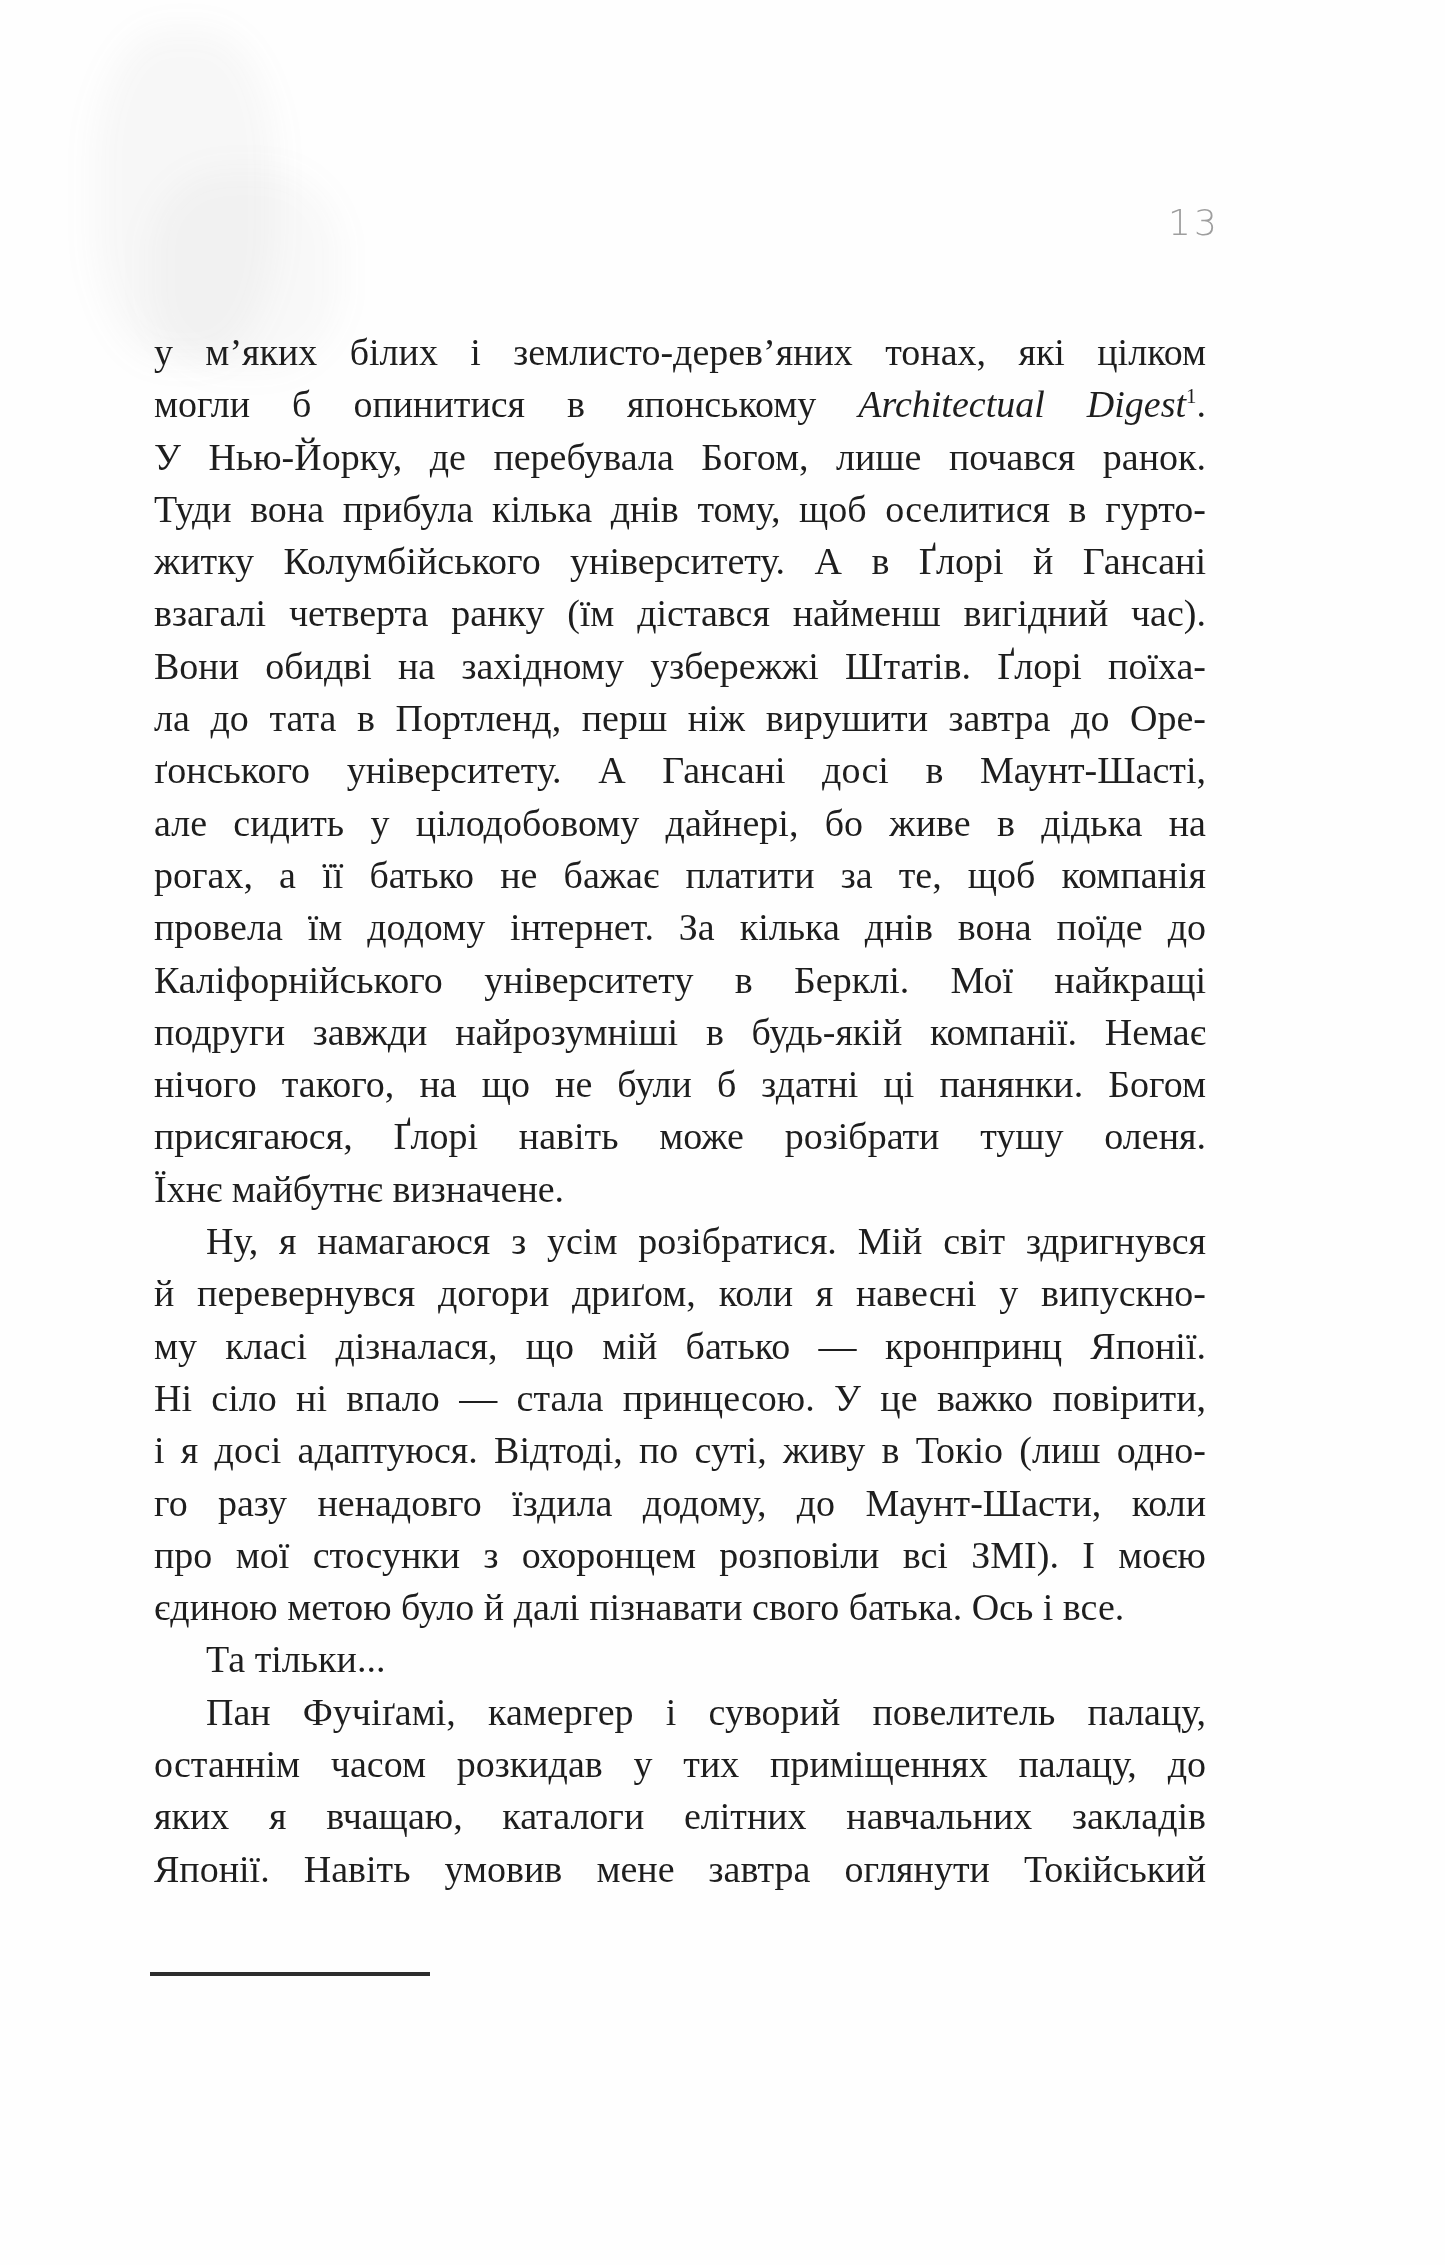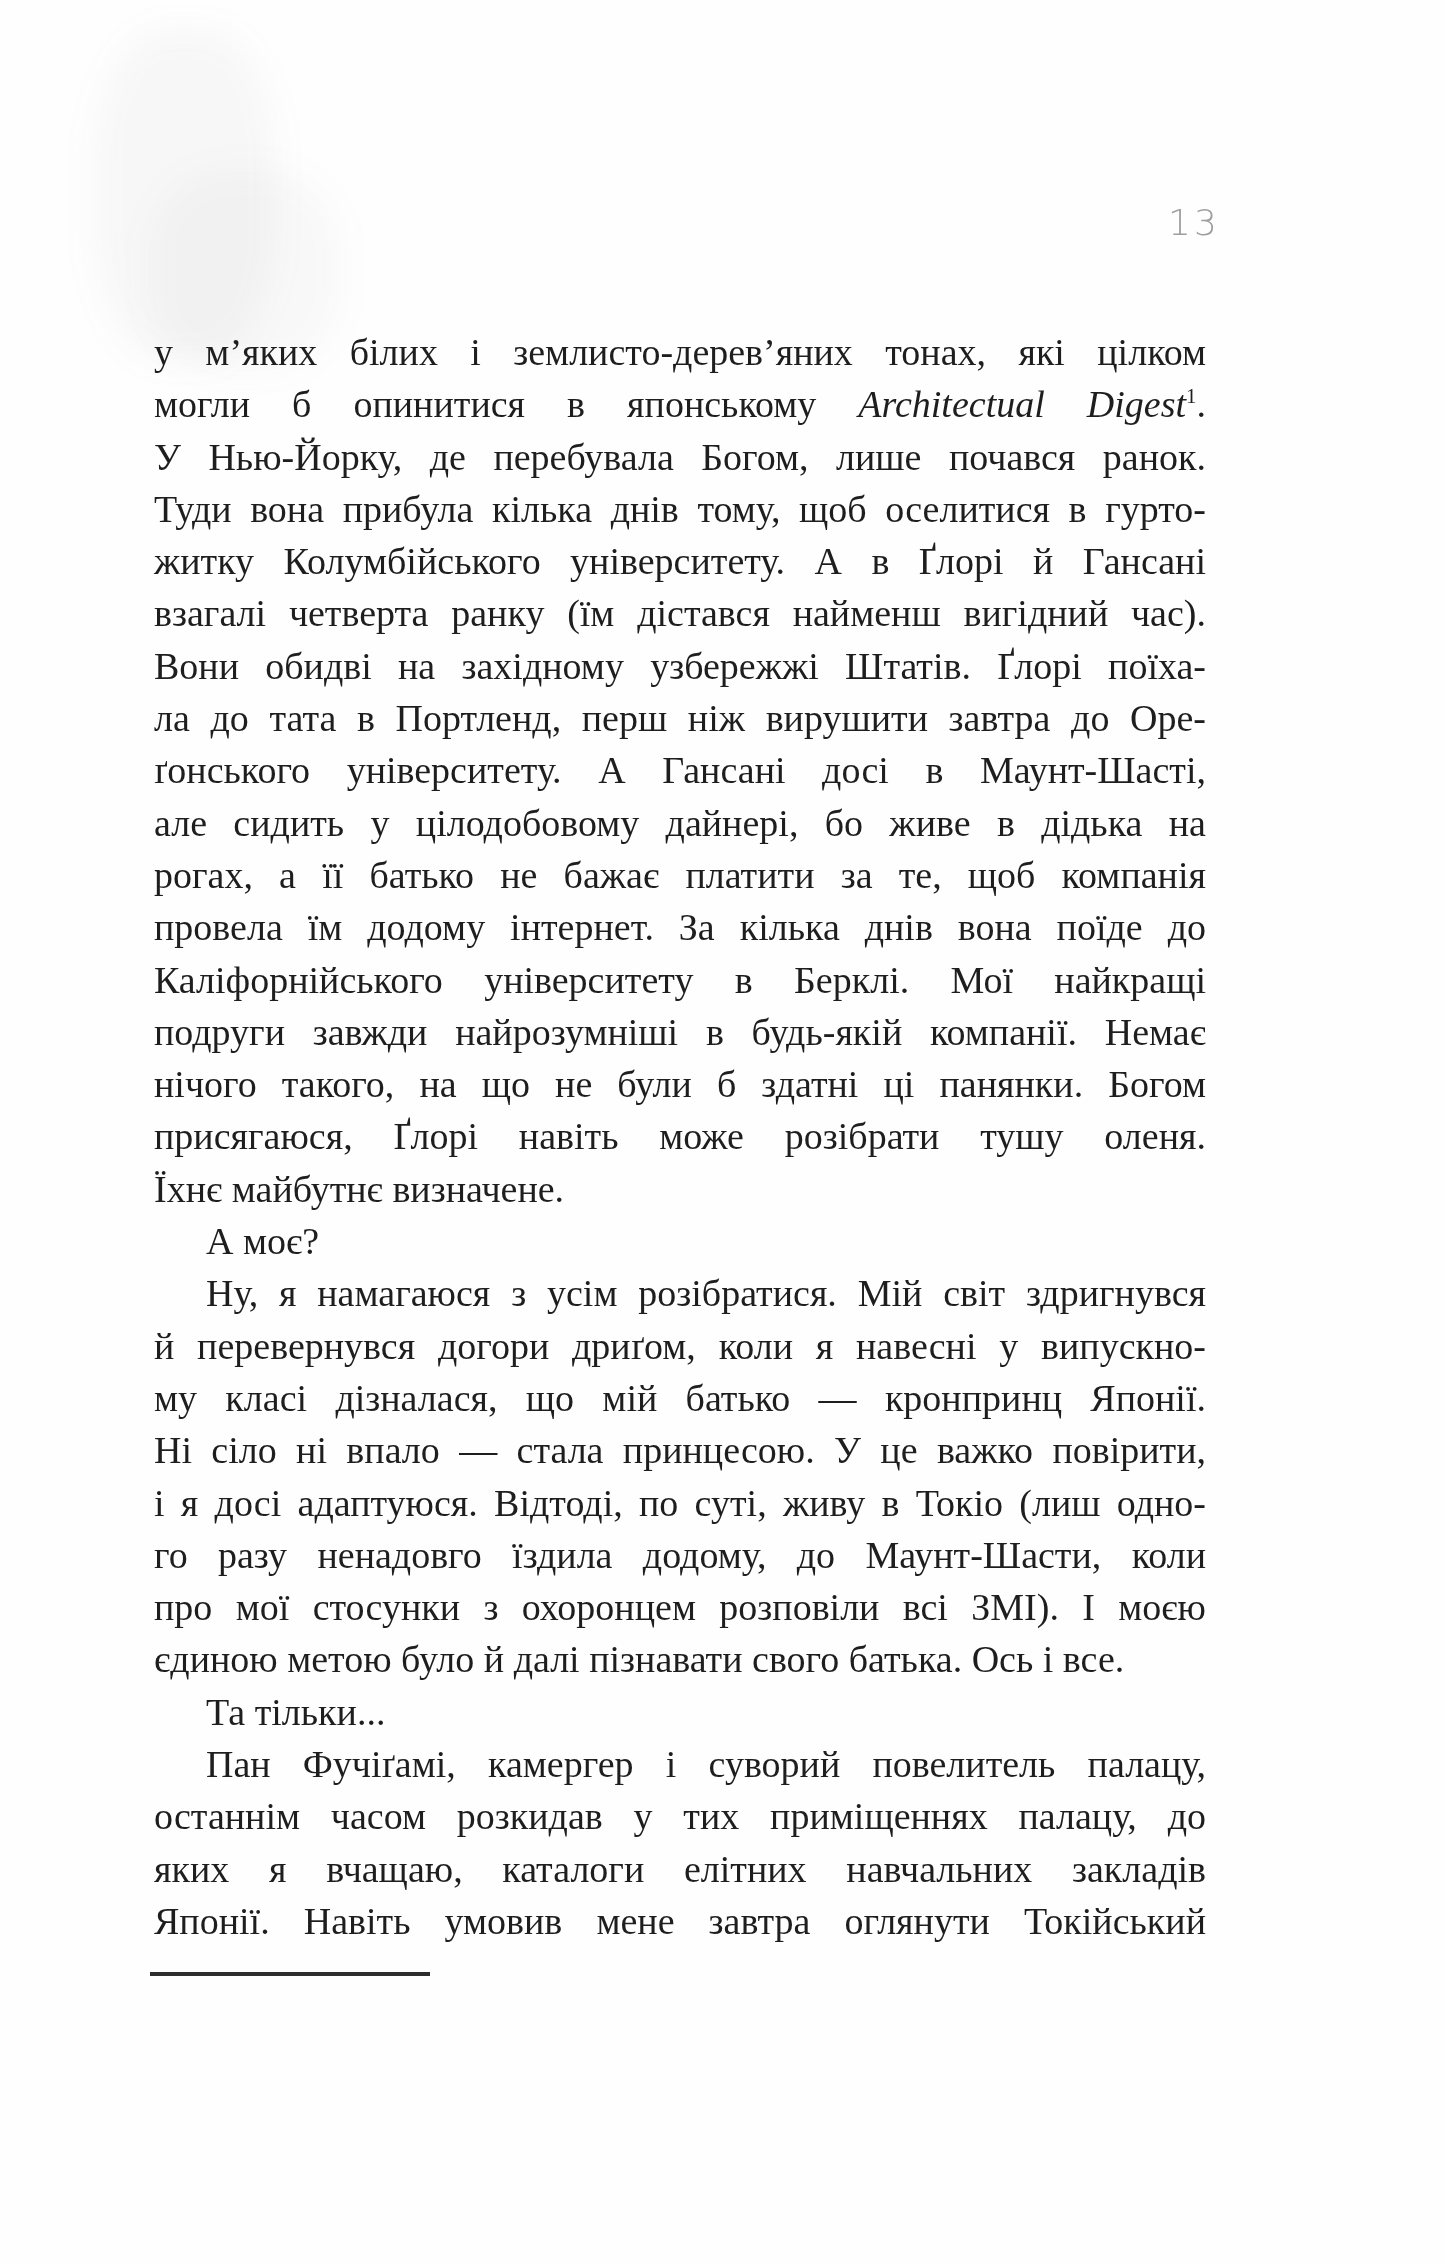--- a/index.html
+++ b/index.html
@@ -94,21 +94,20 @@
       <div class="line"><span>ла до тата в Портленд, перш ніж вирушити завтра до Оре-</span></div>
       <div class="line"><span>ґонського університету. А Гансані досі в Маунт-Шасті,</span></div>
       <div class="line"><span>але сидить у цілодобовому дайнері, бо живе в дідька на</span></div>
       <div class="line"><span>рогах, а її батько не бажає платити за те, щоб компанія</span></div>
       <div class="line"><span>провела їм додому інтернет. За кілька днів вона поїде до</span></div>
       <div class="line"><span>Каліфорнійського університету в Берклі. Мої найкращі</span></div>
       <div class="line"><span>подруги завжди найрозумніші в будь-якій компанії. Немає</span></div>
       <div class="line"><span>нічого такого, на що не були б здатні ці панянки. Богом</span></div>
       <div class="line"><span>присягаюся, Ґлорі навіть може розібрати тушу оленя.</span></div>
       <div class="line para-end"><span>Їхнє майбутнє визначене.</span></div>
-      <div class="line indent para-end"><span>А моє?</span></div>
       <div class="line indent"><span>Ну, я намагаюся з усім розібратися. Мій світ здригнувся</span></div>
       <div class="line"><span>й перевернувся догори дриґом, коли я навесні у випускно-</span></div>
       <div class="line"><span>му класі дізналася, що мій батько — кронпринц Японії.</span></div>
       <div class="line"><span>Ні сіло ні впало — стала принцесою. У це важко повірити,</span></div>
       <div class="line"><span>і я досі адаптуюся. Відтоді, по суті, живу в Токіо (лиш одно-</span></div>
       <div class="line"><span>го разу ненадовго їздила додому, до Маунт-Шасти, коли</span></div>
       <div class="line"><span>про мої стосунки з охоронцем розповіли всі ЗМІ). І моєю</span></div>
       <div class="line para-end"><span>єдиною метою було й далі пізнавати свого батька. Ось і все.</span></div>
       <div class="line indent para-end"><span>Та тільки...</span></div>
       <div class="line indent"><span>Пан Фучіґамі, камергер і суворий повелитель палацу,</span></div>

